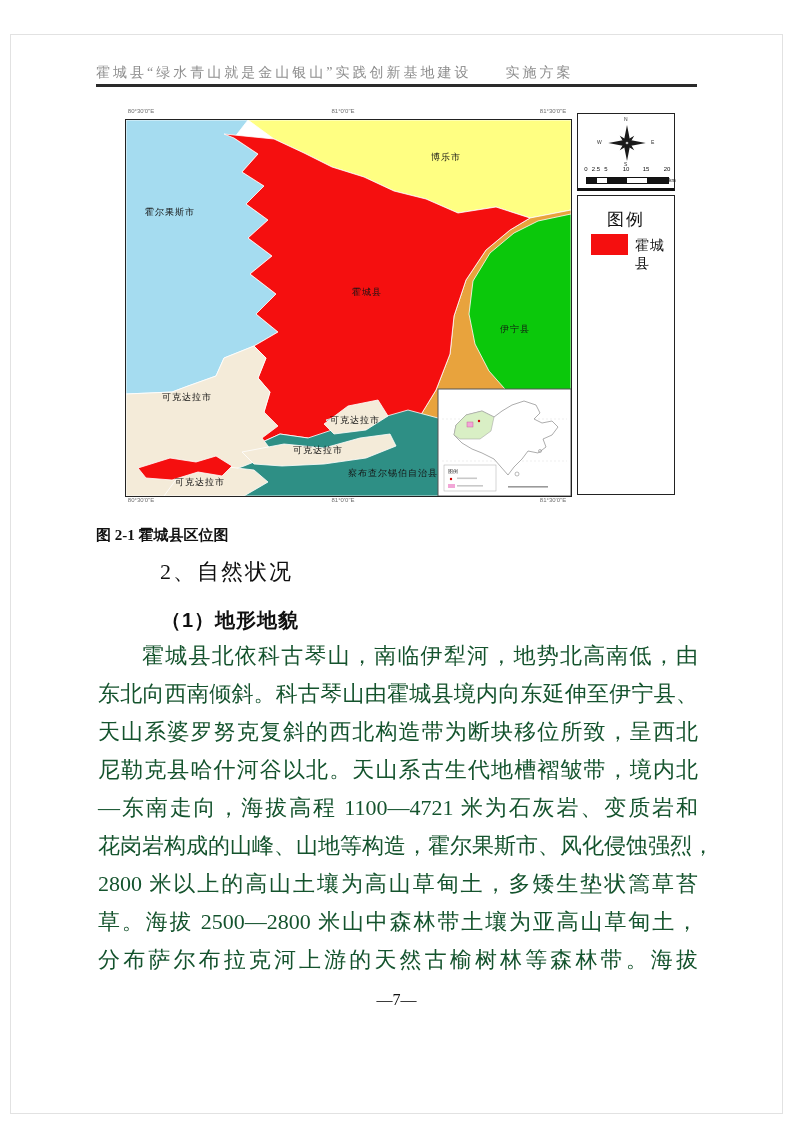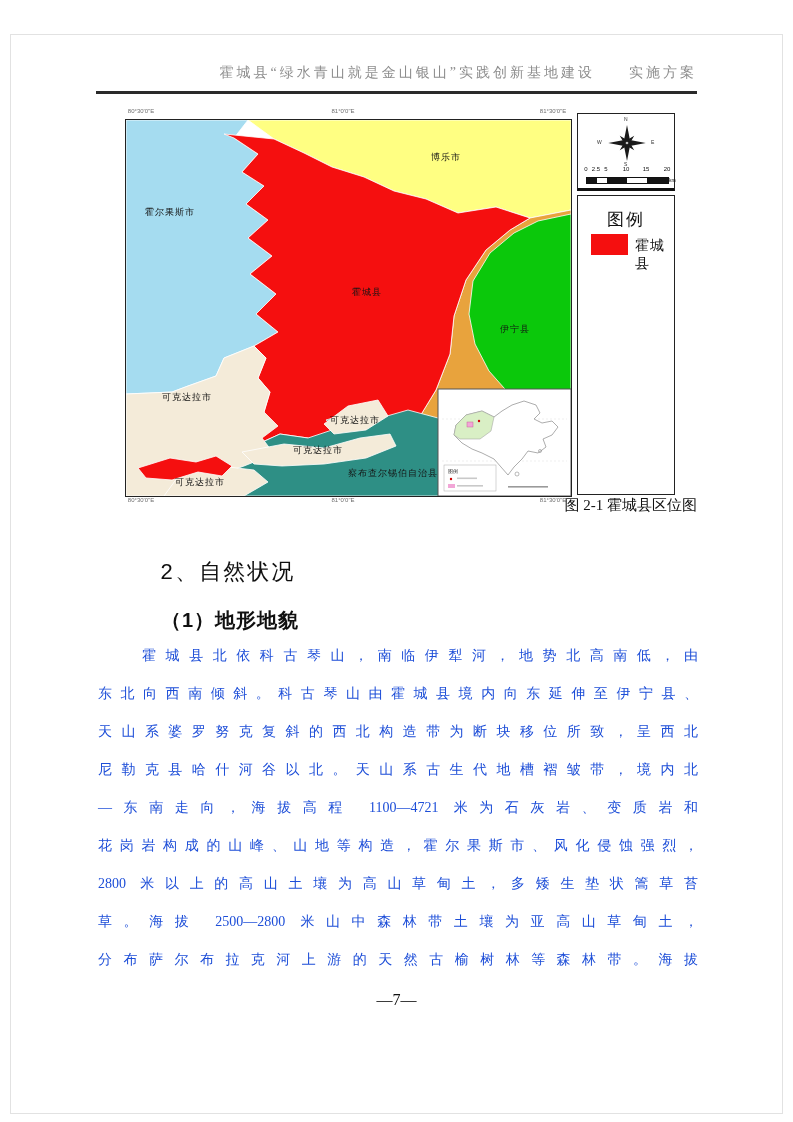--- a/index.html
+++ b/index.html
@@ -1,22 +1,22 @@
 <!DOCTYPE html>
 <html><head>
 <meta charset="utf-8">
 <style>
   html,body{margin:0;padding:0;}
   body{width:793px;height:1122px;background:#fafafa;font-family:"Liberation Serif","DejaVu Serif",serif;}
   .page{position:relative;width:793px;height:1122px;background:#ffffff;overflow:hidden;}
   .scan-frame{position:absolute;left:10px;top:34px;width:771px;height:1078px;border:1px solid #e2e2e2;pointer-events:none;}
 
   
-  .doc-header{position:absolute;left:96px;top:62px;width:601px;text-align:right;
-    border-bottom:3px solid #2a2a2a;padding-bottom:7px;}
+  .doc-header{position:absolute;left:96px;top:62px;width:601px;text-align:left;
+    border-bottom:3px solid #2a2a2a;}
   .doc-header-text{font-size:14px;color:#8d8d8d;letter-spacing:3px;line-height:22px;}
 
   
   .map-figure{position:absolute;left:118px;top:108px;width:557px;height:397px;margin:0;}
   .coord{position:absolute;font-size:6px;color:#6f6f6f;transform:translateX(-50%);white-space:nowrap;font-family:"Liberation Sans","DejaVu Sans",sans-serif;}
   .coords-top{position:absolute;left:7px;top:0;width:445px;height:9px;}
   .coords-bottom{position:absolute;left:7px;top:389px;width:445px;height:9px;}
   .lat{position:absolute;font-size:6px;color:#6f6f6f;transform:rotate(-90deg);white-space:nowrap;font-family:"Liberation Sans","DejaVu Sans",sans-serif;width:36px;text-align:center;}
   .map-frame{position:absolute;left:7px;top:11px;width:445px;height:376px;border:1px solid #222;background:#fff;}
   .map-frame svg{display:block;}
@@ -33,25 +33,25 @@
   .scale-tick{position:absolute;font-size:6px;color:#111;transform:translateX(-50%);font-family:"Liberation Sans","DejaVu Sans",sans-serif;}
   .scale-bar{position:absolute;left:8px;top:63px;width:81px;height:5px;border:1px solid #111;background:#fff;}
   .scale-seg{position:absolute;top:0;height:5px;}
   .scale-unit{position:absolute;left:91px;top:63px;font-size:5px;color:#111;font-family:"Liberation Sans","DejaVu Sans",sans-serif;}
   .legend-title{margin-top:12px;text-align:center;font-size:17px;color:#111;letter-spacing:2px;}
   .legend-row{position:absolute;left:0;top:38px;width:96px;height:24px;}
   .legend-swatch{position:absolute;left:13px;top:0;width:37px;height:21px;}
   .legend-label{position:absolute;left:57px;top:3px;font-size:14px;color:#111;letter-spacing:1px;}
 
   
-  .fig-caption{position:absolute;left:96px;top:496px;width:601px;text-align:right;font-weight:normal;font-size:15px;color:#111;}
-  .h-section{position:absolute;left:160px;top:557px;font-family:Liberation Mono, monospace;font-size:22px;color:#101010;letter-spacing:2px;}
+  .fig-caption{position:absolute;left:96px;top:526px;width:601px;text-align:left;font-weight:bold;font-size:15px;color:#111;}
+  .h-section{position:absolute;left:160px;top:557px;font-family:Liberation Serif, serif;font-size:22px;color:#101010;letter-spacing:2px;}
   .h-sub{position:absolute;left:150px;top:596px;font-family:"Liberation Sans","DejaVu Sans",sans-serif;font-weight:bold;font-size:20px;color:#101010;letter-spacing:1px;}
   .body-text{position:absolute;left:98px;top:637px;width:600px;}
-  .bodyline{height:38px;line-height:38px;font-size:14px;color:#1d4ed8;text-align:justify;text-align-last:justify;white-space:nowrap;}
+  .bodyline{height:38px;line-height:38px;font-size:22px;color:#14532d;text-align:justify;text-align-last:justify;white-space:nowrap;}
   .bodyline.indent{padding-left:44px;}
   .page-number{position:absolute;left:96px;top:991px;width:601px;text-align:center;font-size:16px;color:#111;}
 </style>
 </head>
 <body>
 
 <div class="page">
   <div class="scan-frame"></div>
 
   <header class="doc-header">

